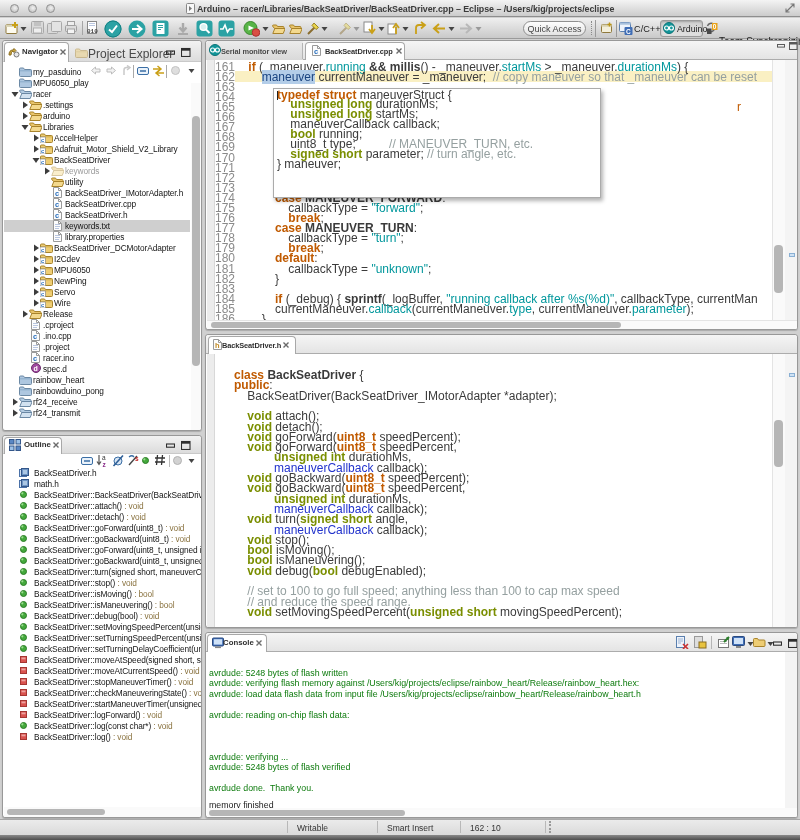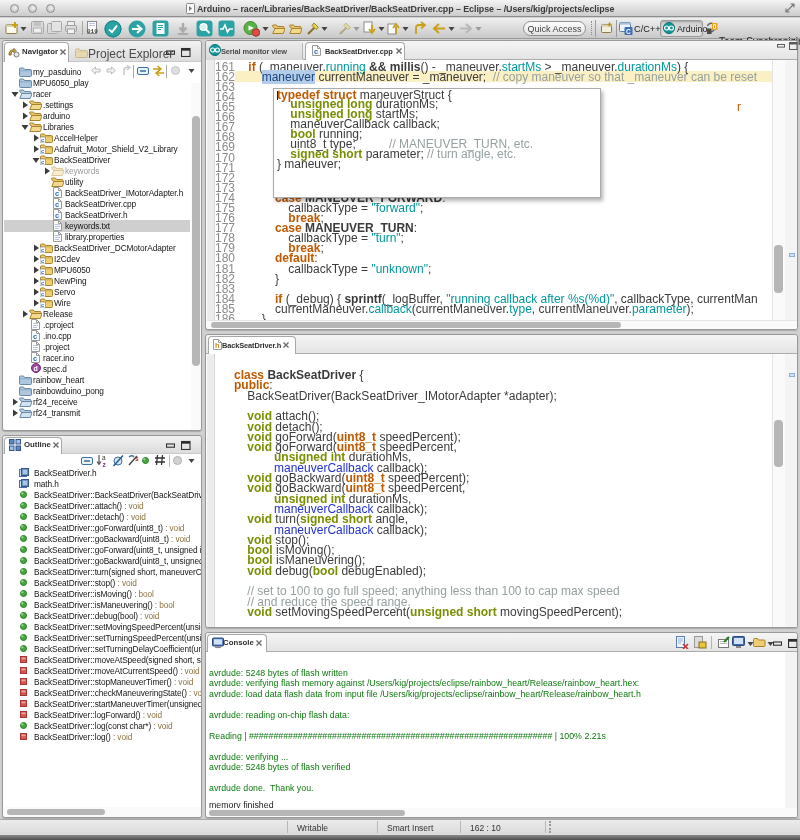--- a/index.html
+++ b/index.html
@@ -893,21 +893,20 @@
     </svg>
     <svg class="abs" style="left:582px;top:5px" width="10" height="10" viewBox="0 0 10 10">
       <rect x="0.5" y="1.5" width="8.5" height="8" fill="none" stroke="#2e2e2e" stroke-width="1.1"></rect>
       <rect x="0.5" y="1.5" width="8.5" height="2.2" fill="#2e2e2e"></rect>
     </svg>
     <div class="abs" style="left:1px;top:19px;width:591px;height:166px;background:#fff;overflow:hidden">
       <div class="cons abs" style="left:2px;top:16.0px">avrdude: 5248 bytes of flash written</div>
       <div class="cons abs" style="left:2px;top:26.4px">avrdude: verifying flash memory against /Users/kig/projects/eclipse/rainbow_heart/Release/rainbow_heart.hex:</div>
       <div class="cons abs" style="left:2px;top:36.9px">avrdude: load data flash data from input file /Users/kig/projects/eclipse/rainbow_heart/Release/rainbow_heart.h</div>
       <div class="cons abs" style="left:2px;top:57.8px">avrdude: reading on-chip flash data:</div>
-      <div class="cons abs" style="left:2px;top:78.7px">Reading | ############################################################## | 100% 2.21s</div>
       <div class="cons abs" style="left:2px;top:99.6px">avrdude: verifying ...</div>
       <div class="cons abs" style="left:2px;top:110.0px">avrdude: 5248 bytes of flash verified</div>
       <div class="cons abs" style="left:2px;top:130.9px">avrdude done.  Thank you.</div>
       <div class="cons abs" style="left:2px;top:148px;color:#1a1a1a">memory finished</div>
       <div class="cons abs" style="left:2px;top:158px;color:#1a1a1a">avrdude done</div>
       <div class="abs" style="left:0;top:156px;width:591px;height:10px;background:#fafafa"></div>
       <div class="thumb" style="left:2px;top:158px;width:196px;height:6px"></div>
       <div class="abs" style="left:578px;top:0;width:13px;height:156px;background:#f4f4f4"></div>
     </div>
   </div>

